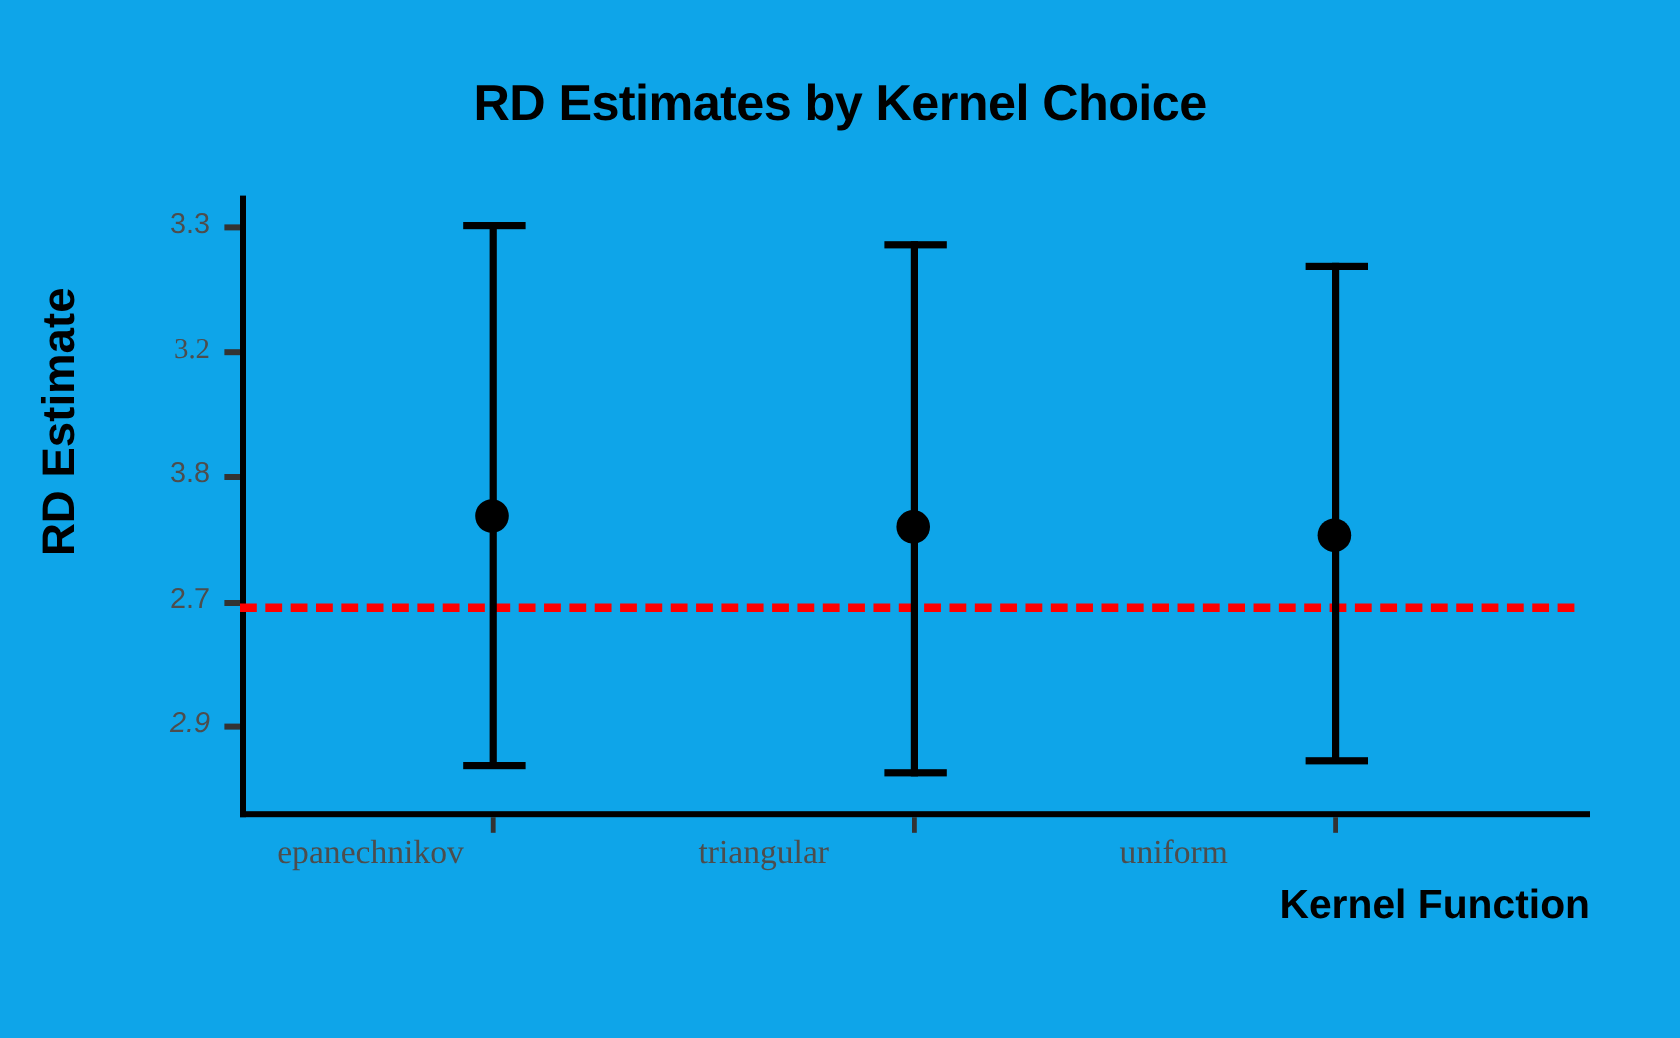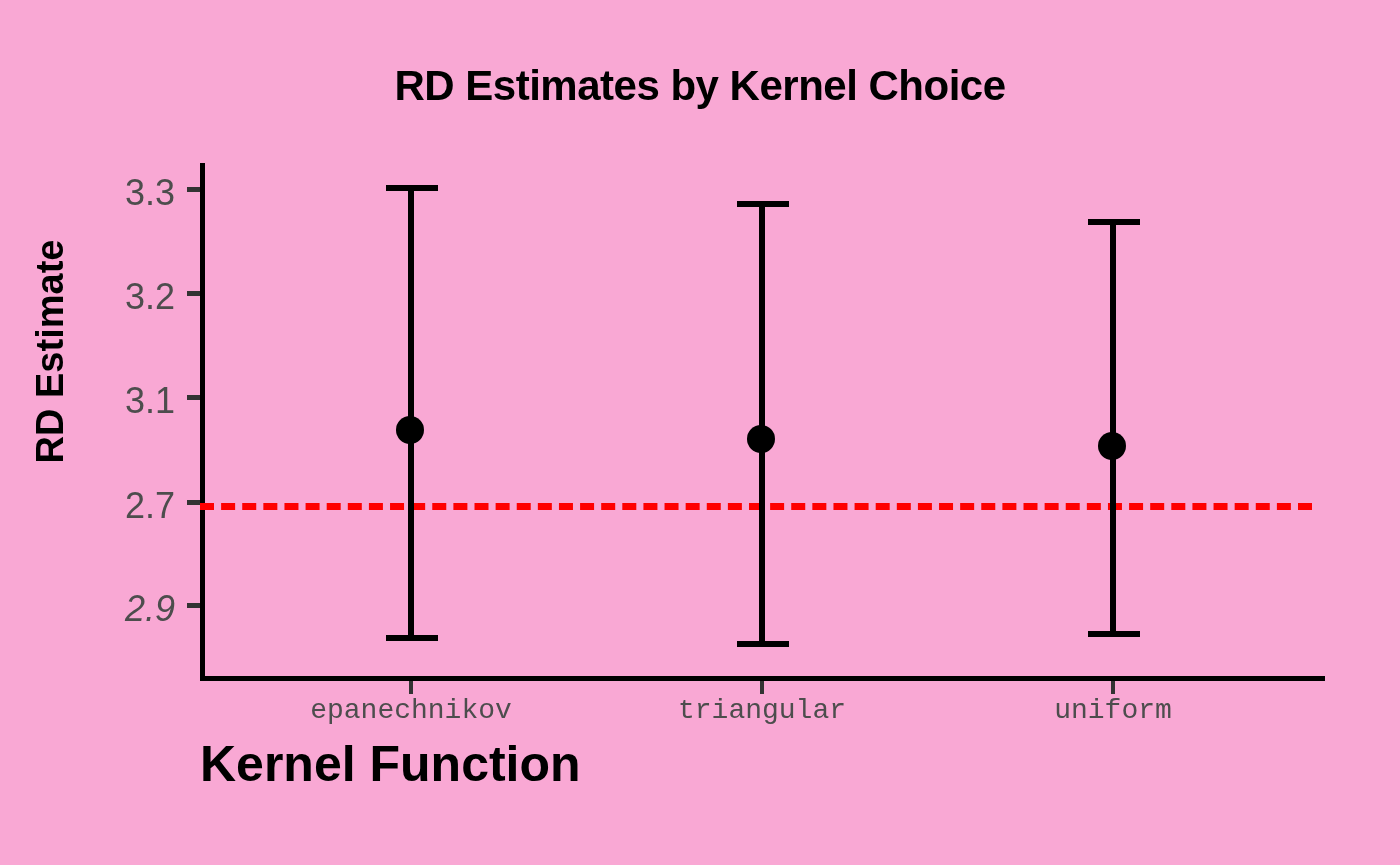--- a/index.html
+++ b/index.html
@@ -12,21 +12,21 @@
     height: 865px;
     font-family: "Liberation Sans", sans-serif;
     overflow: hidden;
     position: relative;
   }
   #plot-root {
     position: absolute;
     left: 0; top: 0;
     width: 1400px;
     height: 865px;
-    background: #f9a8d4;
+    background: #0ea5e9;
   }
   .plot-title {
     position: absolute;
     left: 0;
     top: 62px;
     width: 1400px;
     text-align: center;
     font-size: 42px;
     font-weight: bold;
     color: #000000;
@@ -44,43 +44,43 @@
     color: #000000;
     transform: rotate(-90deg);
     transform-origin: center center;
     font-family: "Liberation Sans", sans-serif;
   }
   .x-axis-title {
     position: absolute;
     left: 200px;
     top: 735px;
     width: 1125px;
-    text-align: left;
-    font-size: 50px;
+    text-align: right;
+    font-size: 34px;
     font-weight: bold;
     color: #000000;
     font-family: "Liberation Sans", sans-serif;
   }
   .y-tick-label {
     position: absolute;
     right: 0;
     width: 70px;
     text-align: right;
-    font-size: 36px;
+    font-size: 24px;
     color: #4d4d4d;
     font-family: "Liberation Sans", sans-serif;
     line-height: 1;
   }
   .x-tick-label {
     position: absolute;
     width: 360px;
-    text-align: center;
+    text-align: left;
     font-size: 28px;
     color: #4d4d4d;
-    font-family: Liberation Mono, monospace;
+    font-family: Liberation Serif, serif;
     line-height: 1;
   }
   .axis-line-y {
     position: absolute;
     background: #000000;
   }
   .axis-line-x {
     position: absolute;
     background: #000000;
   }
@@ -112,22 +112,22 @@
 
 <div id="plot-root">
 
   <div class="plot-title">RD Estimates by Kernel Choice</div>
 
   <div class="y-axis-title">RD Estimate</div>
 
   <div class="x-axis-title">Kernel Function</div>
 
   <div class="y-tick-label" style="top:175px; left:105px;">3.3</div>
-  <div class="y-tick-label" style="top:279px; left:105px;">3.2</div>
-  <div class="y-tick-label" style="top:383px; left:105px;">3.1</div>
+  <div class="y-tick-label" style="top:279px; left:105px;font-family:Liberation Serif, serif;">3.2</div>
+  <div class="y-tick-label" style="top:383px; left:105px;">3.8</div>
   <div class="y-tick-label" style="top:488px; left:105px;">2.7</div>
   <div class="y-tick-label" style="top:591px; left:105px;font-style:italic;">2.9</div>
 
   <div class="tick-mark" style="left:187px; top:187px; width:14px; height:5px;"></div>
   <div class="tick-mark" style="left:187px; top:291px; width:14px; height:5px;"></div>
   <div class="tick-mark" style="left:187px; top:395px; width:14px; height:5px;"></div>
   <div class="tick-mark" style="left:187px; top:500px; width:14px; height:5px;"></div>
   <div class="tick-mark" style="left:187px; top:603px; width:14px; height:5px;"></div>
 
   <div class="axis-line-y" style="left:200px; top:163px; width:5px; height:518px;"></div>

